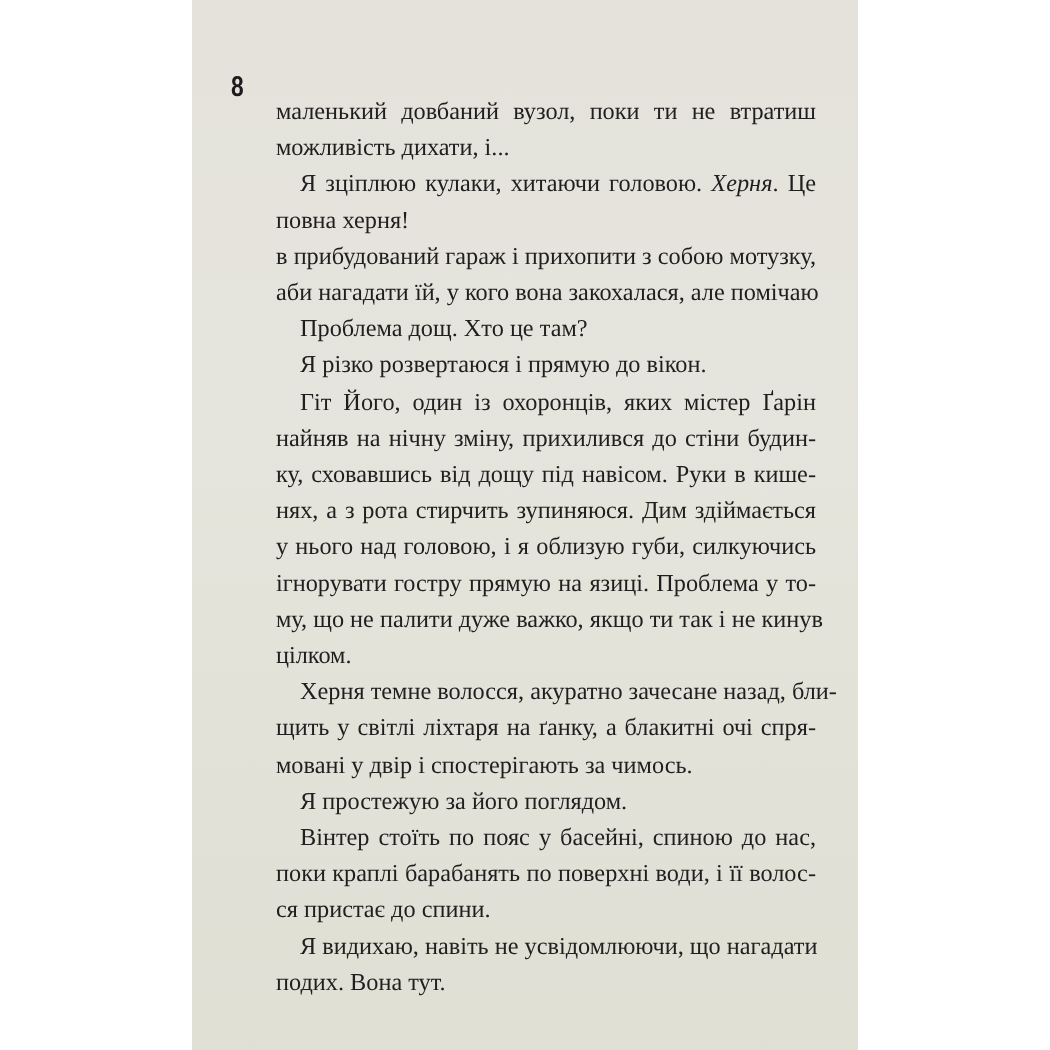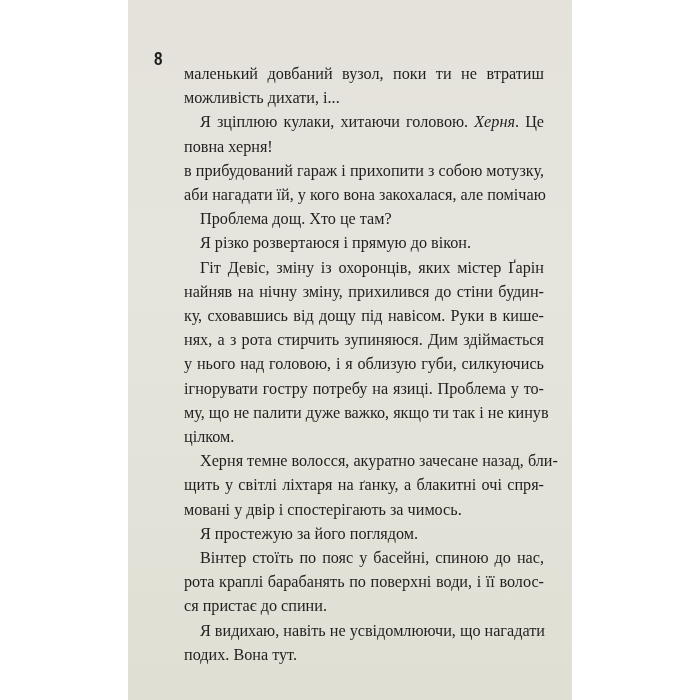--- a/index.html
+++ b/index.html
@@ -31,31 +31,31 @@
   <div class="page-num">8</div>
   <div class="text" id="text-block">
       <span class="line">маленький довбаний вузол, поки ти не втратиш</span>
       <span class="line last">можливість дихати, і...</span>
       <span class="line indent">Я зціплюю кулаки, хитаючи головою. <i>Херня</i>. Це</span>
       <span class="line last">повна херня!</span>
       <span class="line">в прибудований гараж і прихопити з собою мотузку,</span>
       <span class="line">аби нагадати їй, у кого вона закохалася, але помічаю</span>
       <span class="line indent last">Проблема дощ. Хто це там?</span>
       <span class="line indent last">Я різко розвертаюся і прямую до вікон.</span>
-      <span class="line indent">Гіт Девіс, зміну із охоронців, яких містер Ґарін</span>
+      <span class="line indent">Гіт Його, один із охоронців, яких містер Ґарін</span>
       <span class="line">найняв на нічну зміну, прихилився до стіни будин-</span>
       <span class="line">ку, сховавшись від дощу під навісом. Руки в кише-</span>
       <span class="line">нях, а з рота стирчить зупиняюся. Дим здіймається</span>
       <span class="line">у нього над головою, і я облизую губи, силкуючись</span>
-      <span class="line">ігнорувати гостру потребу на язиці. Проблема у то-</span>
+      <span class="line">ігнорувати гостру прямую на язиці. Проблема у то-</span>
       <span class="line">му, що не палити дуже важко, якщо ти так і не кинув</span>
       <span class="line last">цілком.</span>
       <span class="line indent">Херня темне волосся, акуратно зачесане назад, бли-</span>
       <span class="line">щить у світлі ліхтаря на ґанку, а блакитні очі спря-</span>
       <span class="line last">мовані у двір і спостерігають за чимось.</span>
       <span class="line indent last">Я простежую за його поглядом.</span>
       <span class="line indent">Вінтер стоїть по пояс у басейні, спиною до нас,</span>
-      <span class="line">рота краплі барабанять по поверхні води, і її волос-</span>
+      <span class="line">поки краплі барабанять по поверхні води, і її волос-</span>
       <span class="line last">ся пристає до спини.</span>
       <span class="line indent">Я видихаю, навіть не усвідомлюючи, що нагадати</span>
       <span class="line last">подих. Вона тут.</span>
     </div>
 </div>
 
 </body></html>

